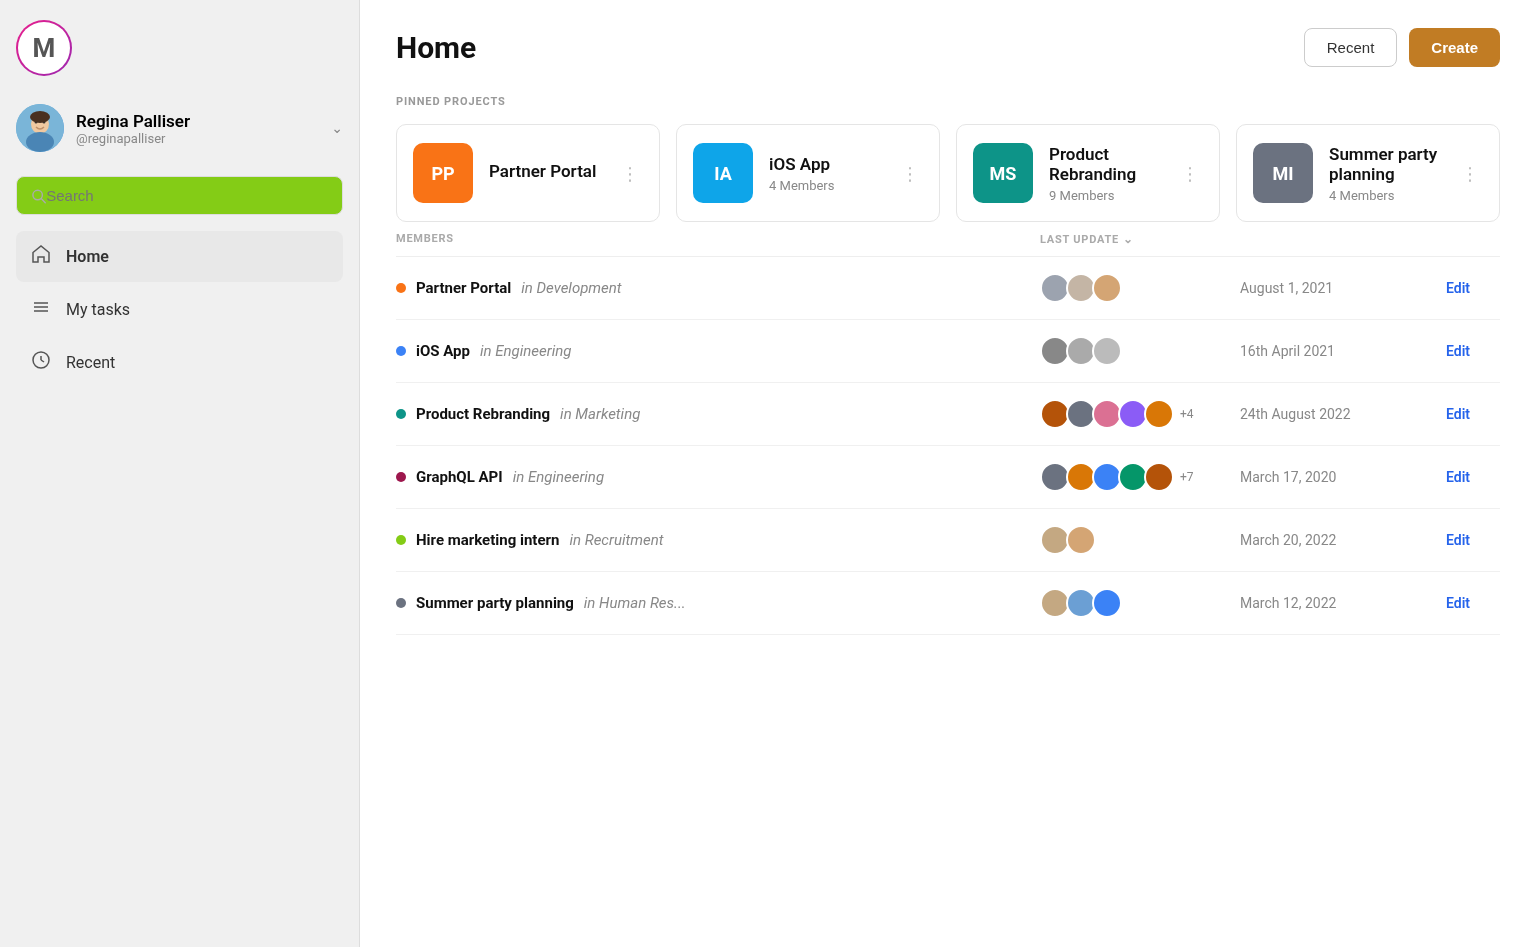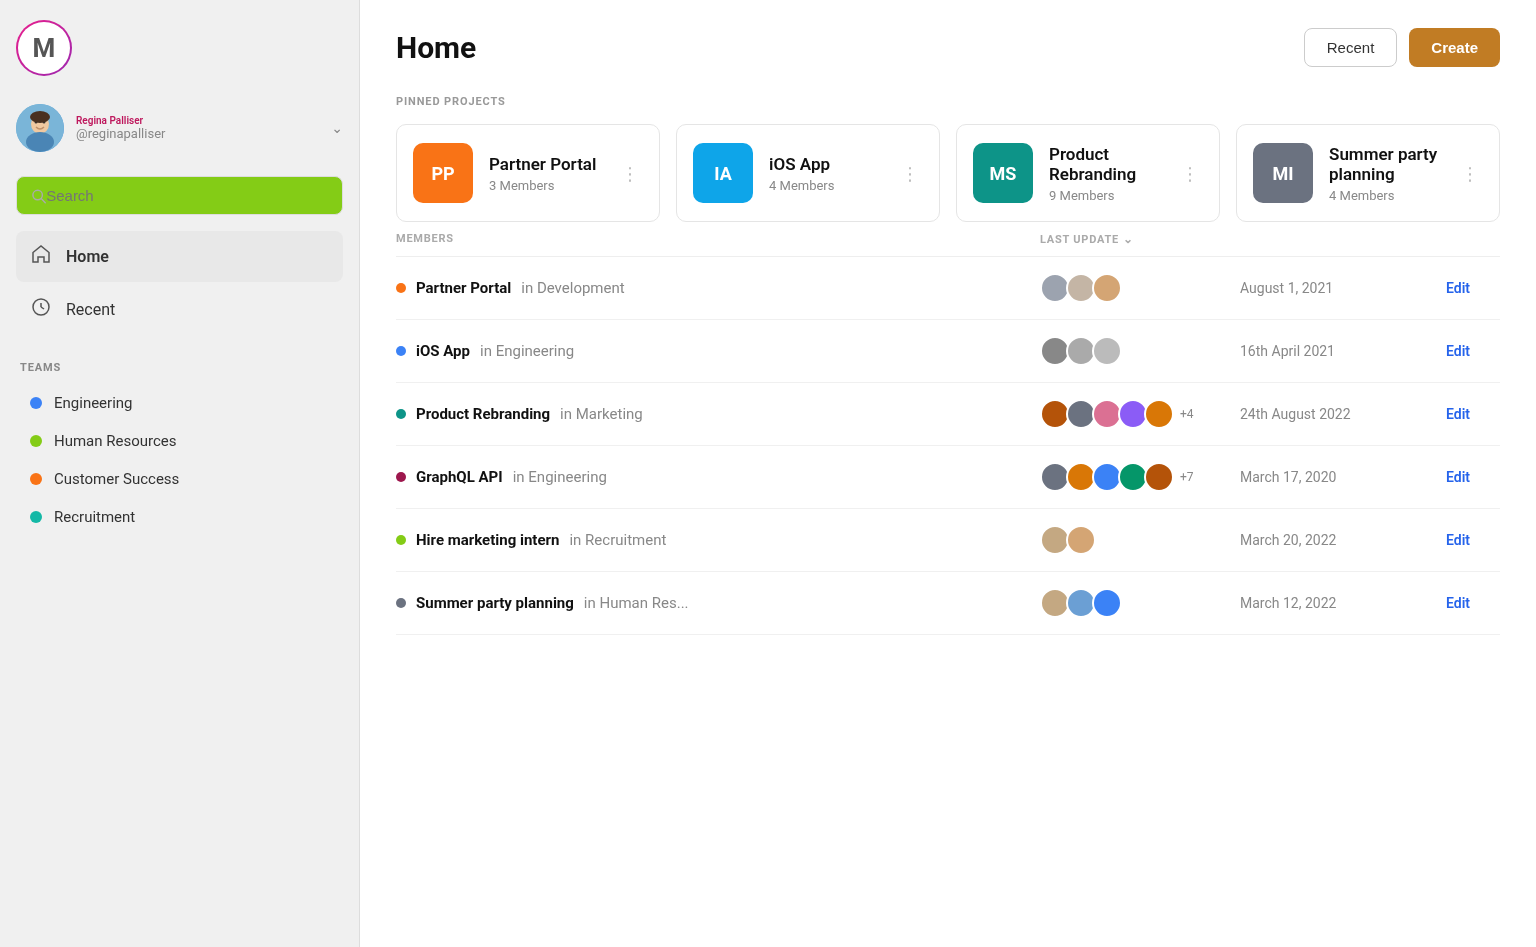--- a/index.html
+++ b/index.html
@@ -48,21 +48,21 @@
       height: 48px;
       border-radius: 50%;
       background: linear-gradient(135deg, #6bb5d6, #4a90d9);
       display: flex;
       align-items: center;
       justify-content: center;
       font-size: 20px;
       overflow: hidden;
     }
     #user-info { flex: 1; }
-    #user-name { font-weight: 600; font-size: 10px; color: #be185d; }
+    #user-name { font-weight: 600; font-size: 17px; color: #000000; }
     #user-handle { font-size: 13px; color: #888; }
     #user-chevron { color: #888; font-size: 14px; cursor: pointer; }
 
     #search-box {
       display: flex;
       align-items: center;
       background: #84cc16;
       border: 1px solid #ddd;
       border-radius: 8px;
       padding: 10px 14px;
@@ -239,21 +239,21 @@
       gap: 10px;
       font-size: 15px;
     }
     .project-dot {
       width: 10px;
       height: 10px;
       border-radius: 50%;
       flex-shrink: 0;
     }
     .project-name { font-weight: 700; color: #111; }
-    .project-team { font-weight: 400; color: #888; }
+    .project-team { font-weight: 400; color: #888; font-style: italic; }
 
     .members-cell {
       display: flex;
       align-items: center;
       gap: 2px;
     }
     .member-avatar {
       width: 30px;
       height: 30px;
       border-radius: 50%;
@@ -323,48 +323,39 @@
       <span class="nav-icon">
         <svg width="22" height="22" viewBox="0 0 22 22" fill="none">
           <path d="M3 9.5L11 3L19 9.5V19H14V14H8V19H3V9.5Z" stroke="#555" stroke-width="1.5" fill="none"></path>
         </svg>
       </span>
       <span>Home</span>
     </div>
     <div class="nav-item">
       <span class="nav-icon">
         <svg width="22" height="22" viewBox="0 0 22 22" fill="none">
+          <line x1="4" y1="7" x2="18" y2="7" stroke="#555" stroke-width="1.5"></line>
+          <line x1="4" y1="11" x2="18" y2="11" stroke="#555" stroke-width="1.5"></line>
+          <line x1="4" y1="15" x2="18" y2="15" stroke="#555" stroke-width="1.5"></line>
+        </svg>
+      </span>
+      <span>My tasks</span>
+    </div>
+    <div class="nav-item">
+      <span class="nav-icon">
+        <svg width="22" height="22" viewBox="0 0 22 22" fill="none">
           <circle cx="11" cy="11" r="8" stroke="#555" stroke-width="1.5"></circle>
           <line x1="11" y1="7" x2="11" y2="11" stroke="#555" stroke-width="1.5"></line>
           <line x1="11" y1="11" x2="14" y2="13" stroke="#555" stroke-width="1.5"></line>
         </svg>
       </span>
       <span>Recent</span>
     </div>
   </nav>
 
-  <div id="teams-section">
-    <div class="teams-label">TEAMS</div>
-    <div class="team-item">
-      <span class="team-dot" style="background:#3b82f6;"></span>
-      <span>Engineering</span>
-    </div>
-    <div class="team-item">
-      <span class="team-dot" style="background:#84cc16;"></span>
-      <span>Human Resources</span>
-    </div>
-    <div class="team-item">
-      <span class="team-dot" style="background:#f97316;"></span>
-      <span>Customer Success</span>
-    </div>
-    <div class="team-item">
-      <span class="team-dot" style="background:#14b8a6;"></span>
-      <span>Recruitment</span>
-    </div>
-  </div>
 </aside>
 
 <main id="main">
 
   <div id="top-bar">
     <h1 id="page-title">Home</h1>
     <div id="top-actions">
       <button class="btn-share">Recent</button>
       <button class="btn-create">Create</button>
     </div>
@@ -373,21 +364,20 @@
   <div id="pinned-section">
     <div class="section-label">PINNED PROJECTS</div>
     <div class="pinned-grid">
 
       <div class="pinned-card">
         <div class="pinned-icon" style="background:#f97316;">
           <span>PP</span>
         </div>
         <div class="pinned-info">
           <div class="pinned-name">Partner Portal</div>
-          <div class="pinned-members">3 Members</div>
         </div>
         <div class="pinned-menu">⋮</div>
       </div>
 
       <div class="pinned-card">
         <div class="pinned-icon" style="background:#0ea5e9;">
           <span>IA</span>
         </div>
         <div class="pinned-info">
           <div class="pinned-name">iOS App</div>

